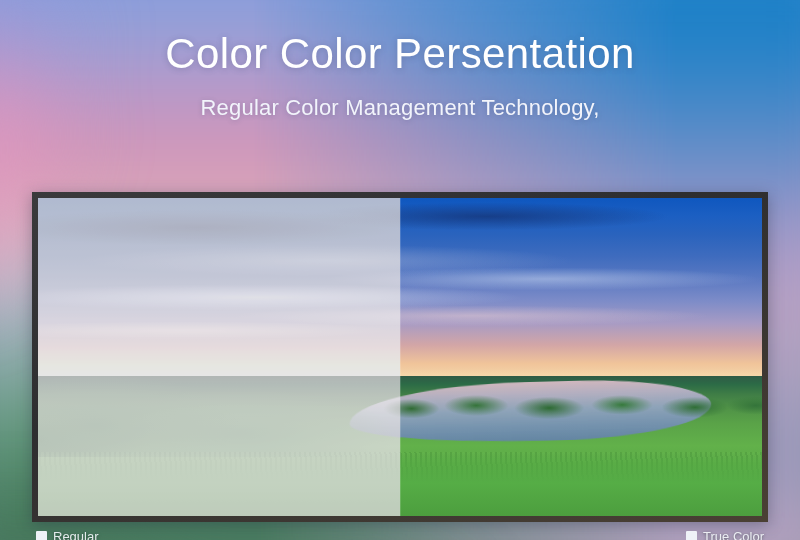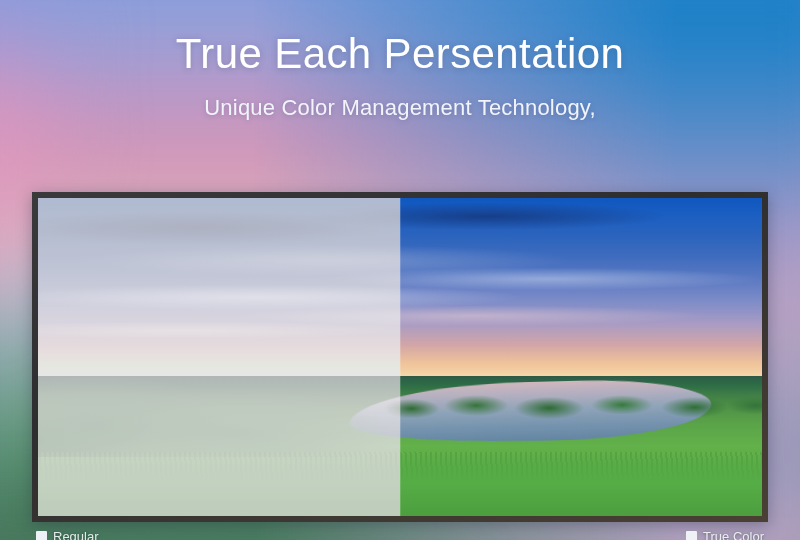--- a/index.html
+++ b/index.html
@@ -186,23 +186,23 @@
 <body>
 
 <div id="stage">
 
   <div class="bg-layer bg-base bg-soft"></div>
   <div class="bg-layer bg-right bg-soft"></div>
   <div class="bg-layer bg-pinkleft bg-soft"></div>
   <div class="bg-layer bg-greenbottom bg-soft"></div>
 
   <div class="head">
-    <div class="title">True Each Persentation</div>
+    <div class="title">Color Color Persentation</div>
     <div class="sub">
-      <span class="l">Unique Color Management Technology,</span>
+      <span class="l">Regular Color Management Technology,</span>
     </div>
   </div>
 
   <div class="frame">
     <div class="photo">
 
       <div class="ph-layer">
         <div class="sky sky-v"></div>
         <div class="sky clouds-v"></div>
         <div class="horizon-glow"></div>

